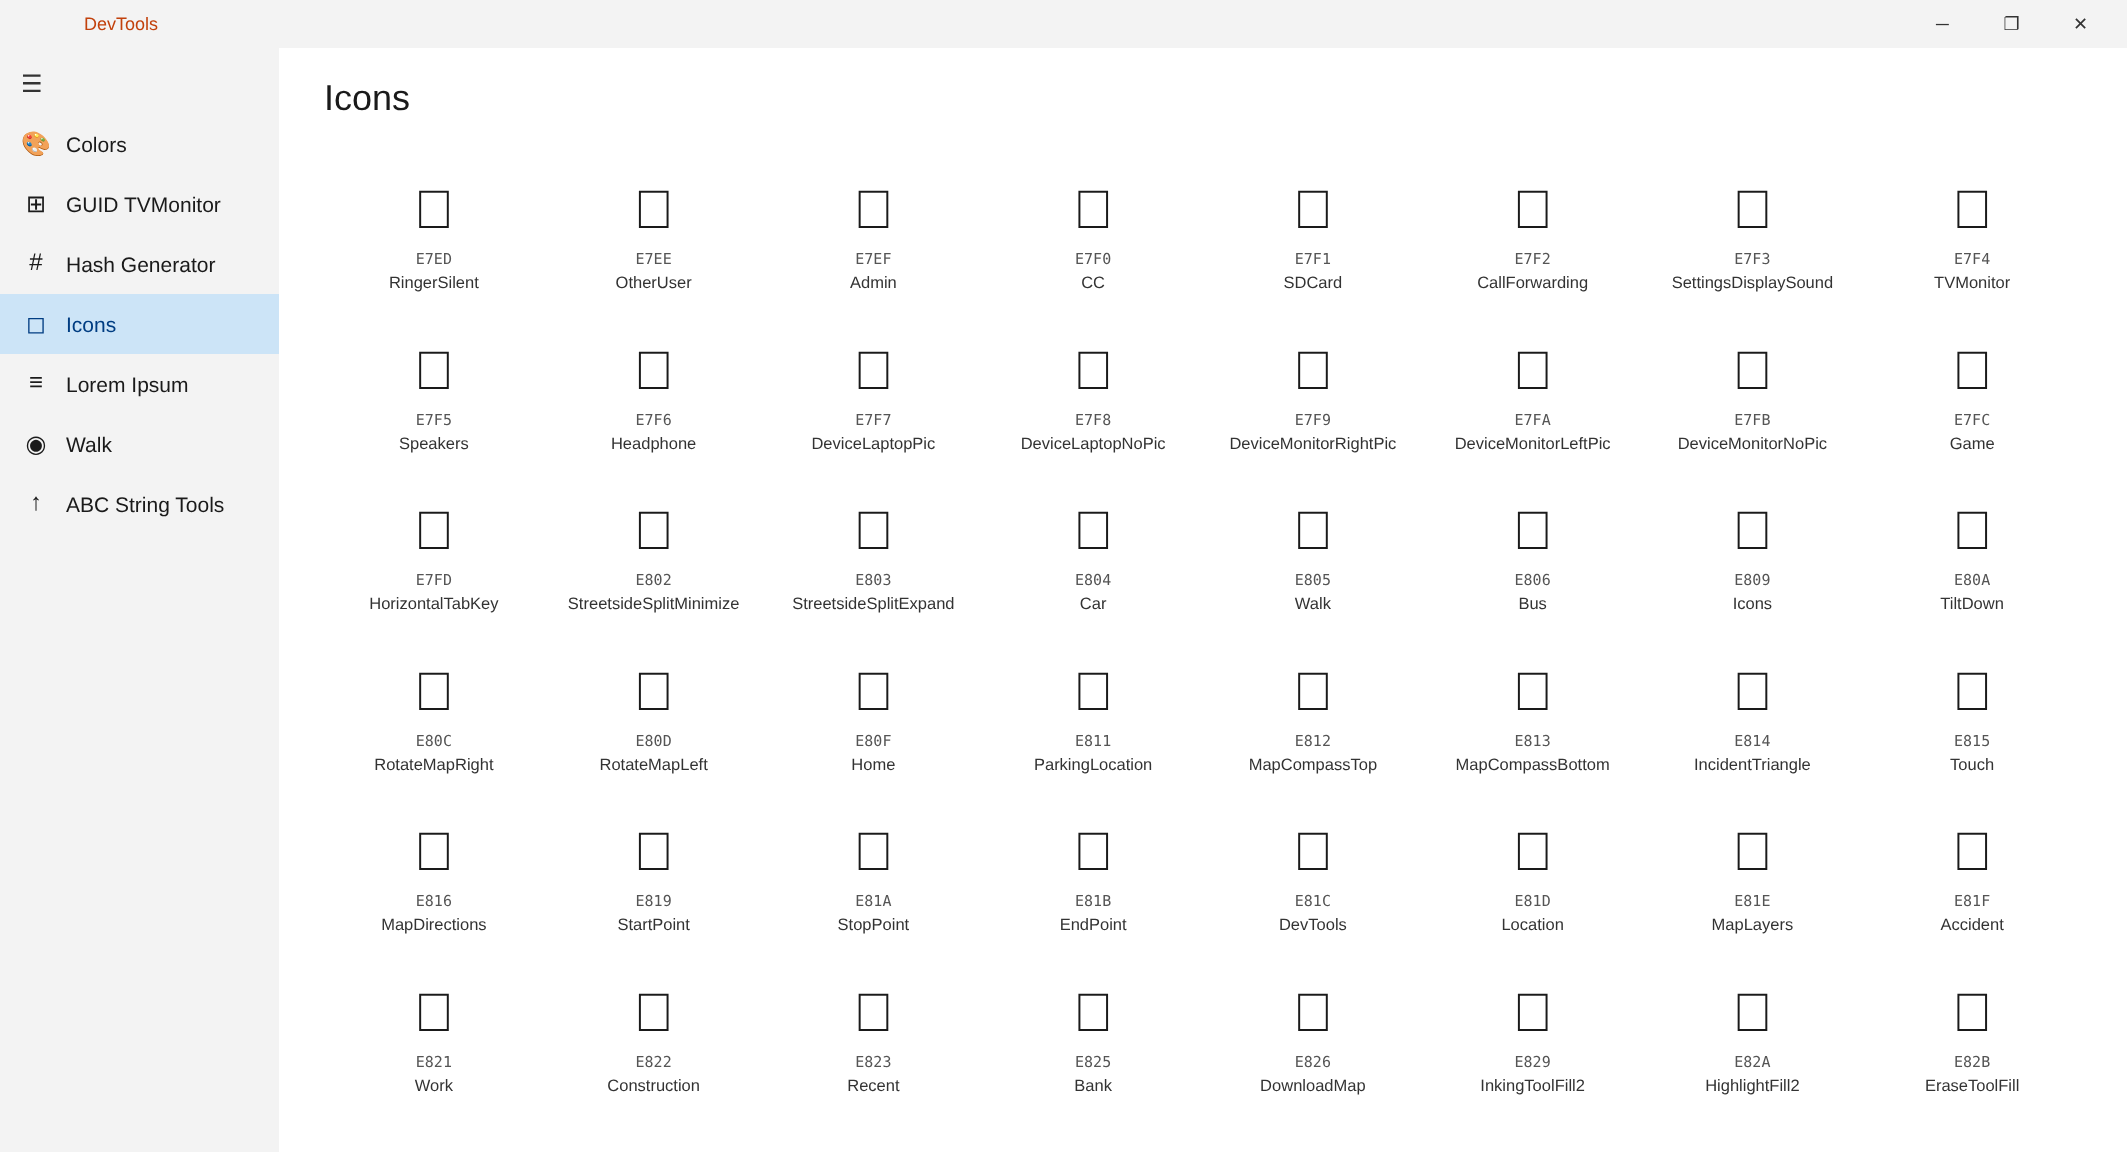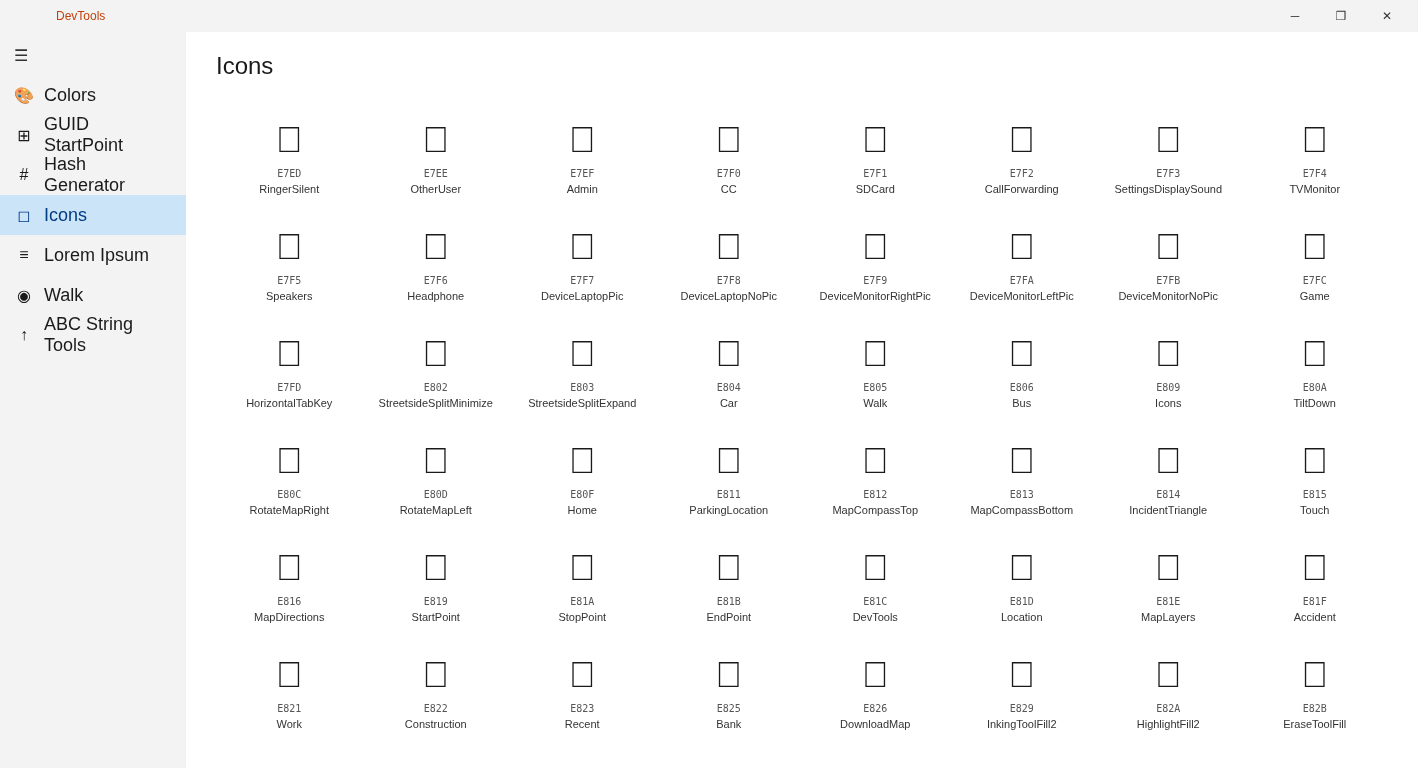--- a/index.html
+++ b/index.html
@@ -72,21 +72,21 @@
     .sidebar-item.active {
       background: #cce4f7;
       color: #003d82;
     }
     .sidebar-item .icon {
       font-size: 16px;
       width: 20px;
       text-align: center;
       flex-shrink: 0;
     }
-    .sidebar-item .label { font-size: 18px; }
+    .sidebar-item .label { font-size: 14px; }
 
     
     .content {
       flex: 1;
       background: white;
       overflow-y: auto;
       padding: 20px 30px;
     }
     .page-title {
       font-size: 24px;
@@ -145,21 +145,21 @@
 
   <div class="sidebar">
     <div class="sidebar-hamburger">☰</div>
     <div id="sidebar-items">
         <div class="sidebar-item">
           <span class="icon">🎨</span>
           <span class="label">Colors</span>
         </div>
         <div class="sidebar-item">
           <span class="icon">⊞</span>
-          <span class="label">GUID StartPoint</span>
+          <span class="label">GUID TVMonitor</span>
         </div>
         <div class="sidebar-item">
           <span class="icon">#</span>
           <span class="label">Hash Generator</span>
         </div>
         <div class="sidebar-item active">
           <span class="icon">◻</span>
           <span class="label">Icons</span>
         </div>
         <div class="sidebar-item">

